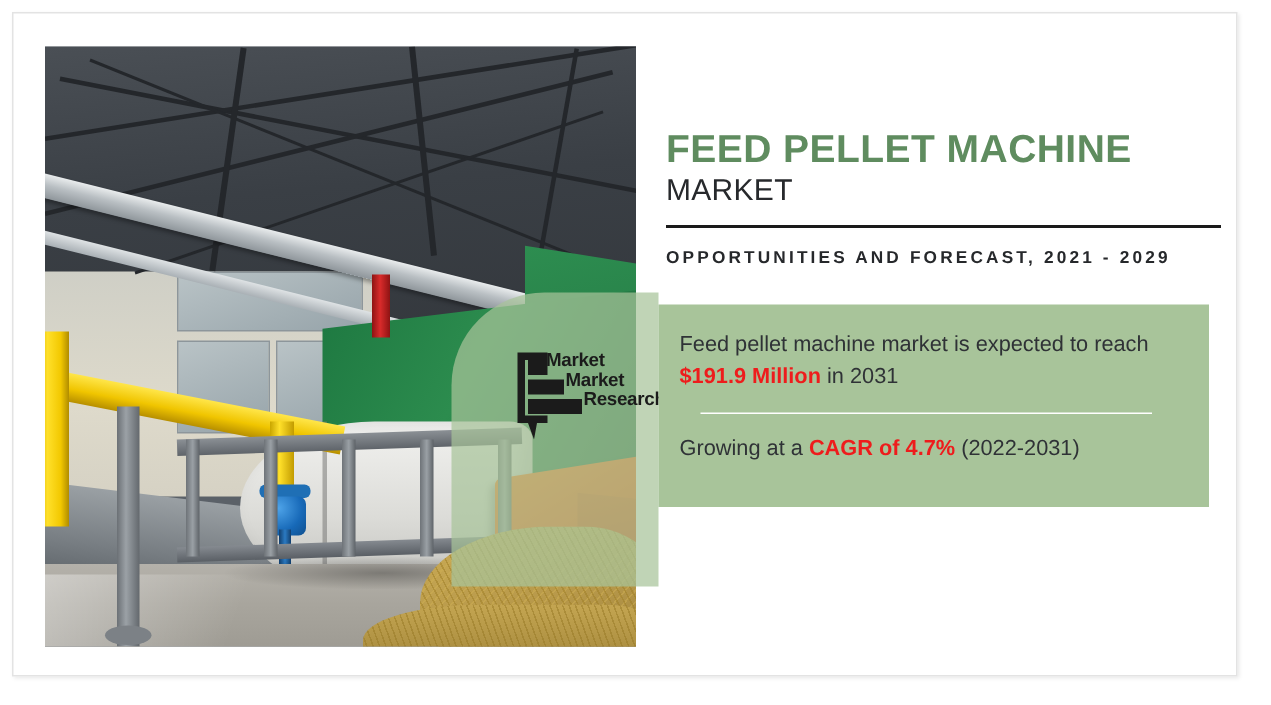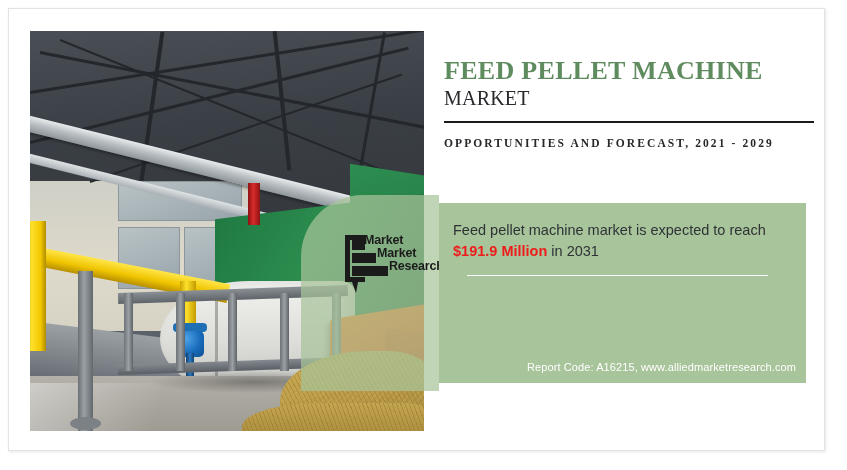--- a/index.html
+++ b/index.html
@@ -215,23 +215,22 @@
     top: 224px;
     width: 82px;
     height: 62px;
     z-index: 4;
   }
 
   
   #right {
     position: absolute;
     left: 435px;
-    top: 47px;
+    top: 76px;
     width: 372px;
-    font-family: Liberation Serif, serif;
   }
   #title {
     color: #5f8c5f;
     font-size: 26px;
     font-weight: bold;
     letter-spacing: 0.3px;
     line-height: 1.12;
   }
   #subtitle {
     color: #27292c;
@@ -254,21 +253,21 @@
     letter-spacing: 2.1px;
     line-height: 1.55;
   }
 
   
   #panel {
     position: absolute;
     left: 430px;
     top: 194px;
     width: 367px;
-    height: 180px;
+    height: 135px;
     background: #a8c49a;
     z-index: 5;
   }
   .panel-pad { padding: 17px 18px 0 14px; }
   .stat {
     color: #2f3236;
     font-size: 14.5px;
     line-height: 1.42;
   }
   .stat b { color: #ee1c1c; font-weight: bold; }
@@ -375,18 +374,20 @@
   </div>
 
   <div id="panel">
     <div class="panel-pad">
       <div class="stat">
         <span>Feed pellet machine market is expected to reach </span><b>$191.9 Million</b><span> in 2031</span>
       </div>
 
       <div id="panel-divider"></div>
 
+      <div class="stat stat2">
+        <span>Growing at a </span><b>CAGR of 4.7%</b><span> (2022-2031)</span>
+      </div>
     </div>
 
-    <div id="report-code">Report Code: A16215, www.alliedmarketresearch.com</div>
   </div>
 
 </div>
 
 </body></html>

